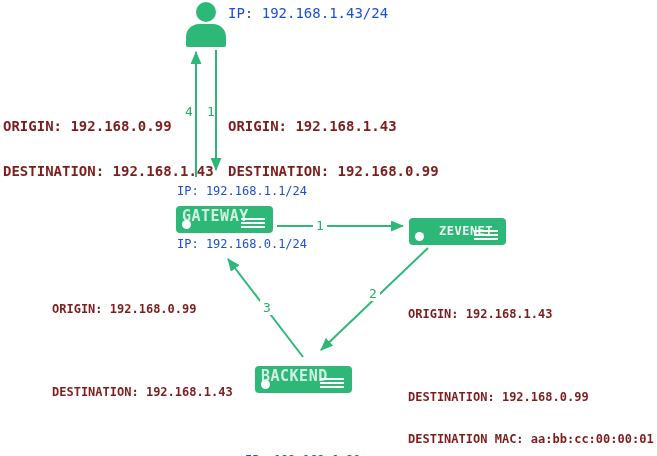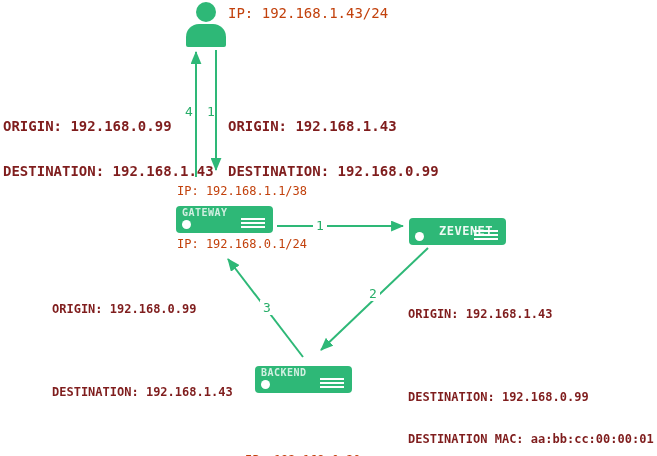--- a/index.html
+++ b/index.html
@@ -8,21 +8,21 @@
     width:657px;height:456px;
     background:#ffffff;
     overflow:hidden;
     font-family:"DejaVu Sans Mono", monospace;
   }
   .arrow-layer{position:absolute;left:0;top:0;z-index:1;}
 
   
   .dark-label{
     position:absolute;
-    color:#c2410c;
+    color:#1d4ed8;
     font-size:12px;
     line-height:14px;
     white-space:pre;
     z-index:2;
   }
   .dark-label.big{font-size:14px;line-height:16px;}
 
   
   .flow-label{
     position:absolute;
@@ -51,21 +51,21 @@
     width:97px;height:27px;
     background:#2eb877;
     border-radius:4px;
     z-index:2;
   }
   .node .node-label{
     position:absolute;
     left:6px;top:1px;
     color:rgba(255,255,255,0.78);
     font-weight:bold;
-    font-size:10px;
+    font-size:15px;
     letter-spacing:0.5px;
   }
   .node.center-label .node-label{left:30px;top:6px;font-size:12px;color:rgba(255,255,255,0.92);}
   .node .led{
     position:absolute;
     left:6px;bottom:4px;
     width:9px;height:9px;
     border-radius:50%;
     background:#ffffff;
   }
@@ -115,21 +115,21 @@
     <div>DESTINATION: 192.168.1.43</div>
   </div>
   <div class="flow-label big" style="left:228px;top:89px;">
     <div>ORIGIN: 192.168.1.43</div>
     <div>DESTINATION: 192.168.0.99</div>
   </div>
 
   <span class="step-num" style="left:185px;top:104px;">4</span>
   <span class="step-num" style="left:207px;top:104px;">1</span>
 
-  <div class="dark-label" style="left:177px;top:184px;">IP: 192.168.1.1/38</div>
+  <div class="dark-label" style="left:177px;top:184px;">IP: 192.168.1.1/24</div>
   <div class="node" style="left:176px;top:206px;">
     <span class="node-label">GATEWAY</span>
     <span class="led"></span>
     <span class="grille">
         <i></i>
         <i></i>
         <i></i>
       </span>
   </div>
   <div class="dark-label" style="left:177px;top:237px;">IP: 192.168.0.1/24</div>

